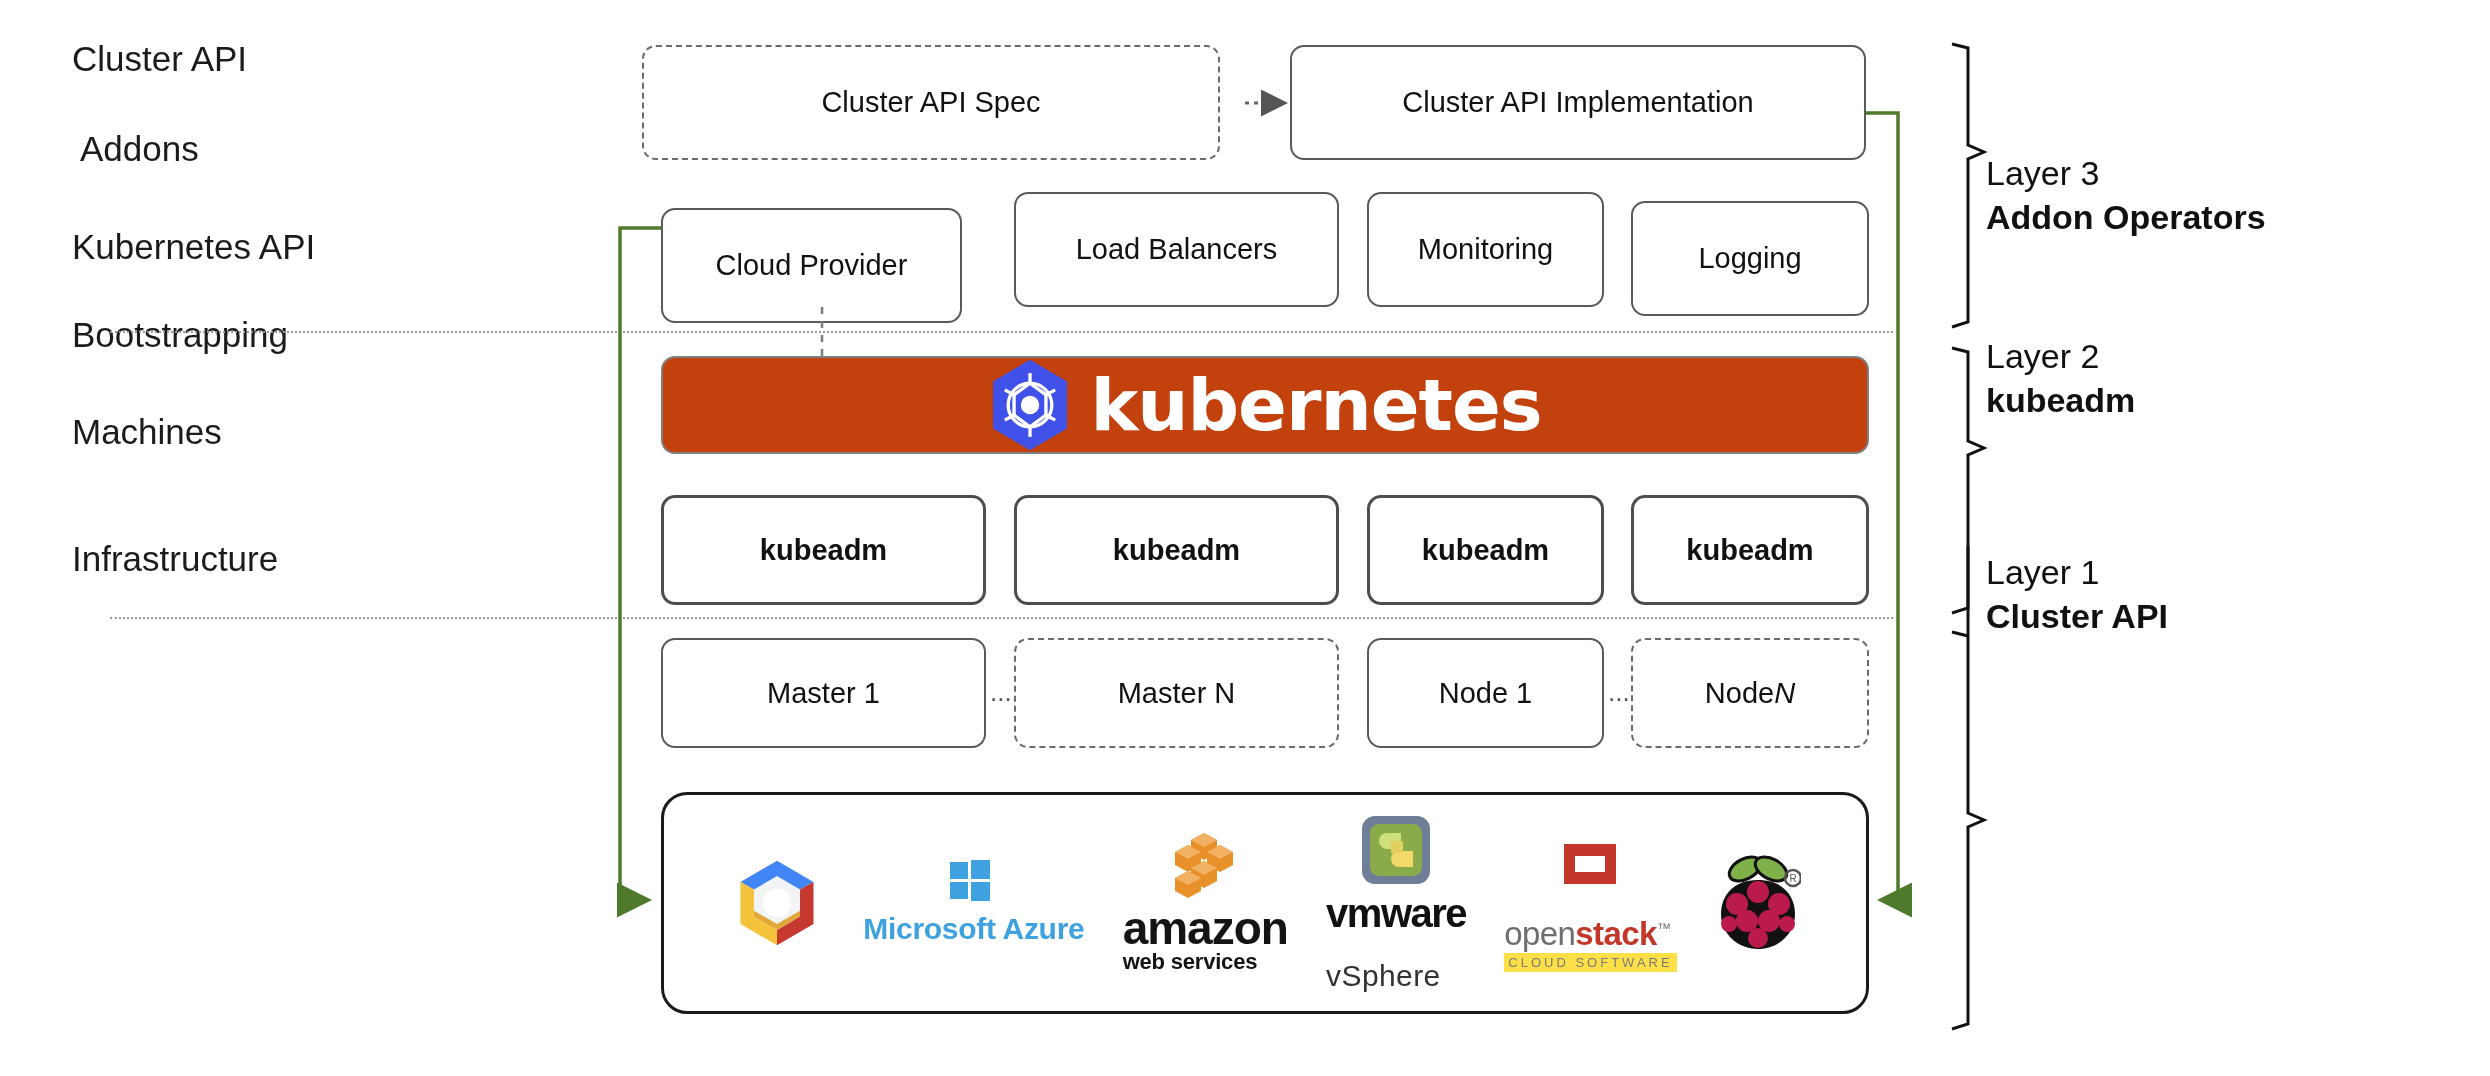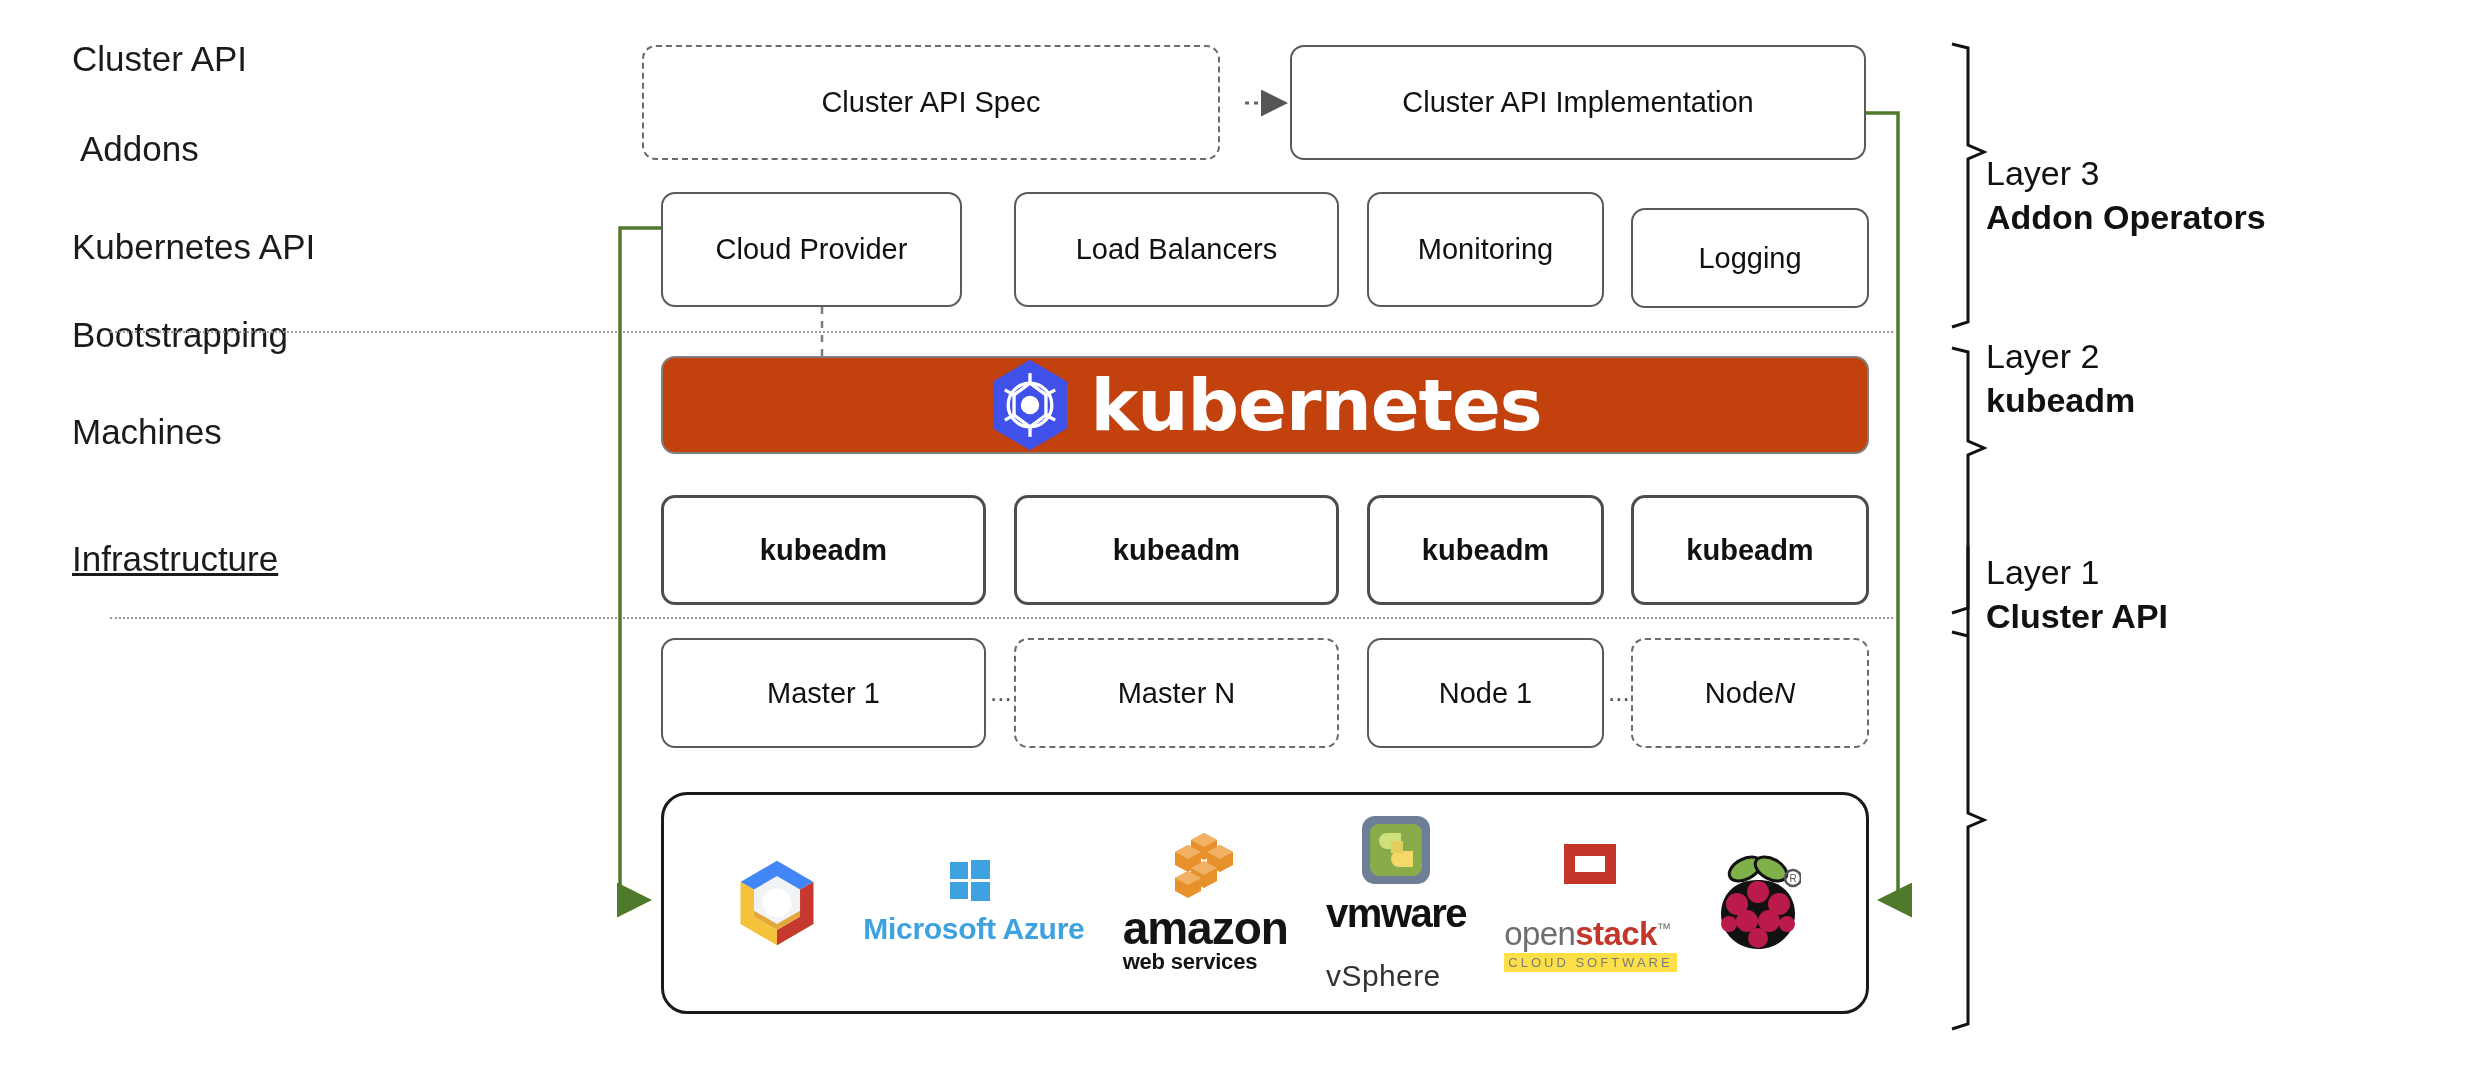--- a/index.html
+++ b/index.html
@@ -59,32 +59,32 @@
 </head>
 <body>
 
 <div id="stage">
 
   <div class="rowlabel" style="left:72px;top:41px;">Cluster API</div>
   <div class="rowlabel" style="left:80px;top:131px;">Addons</div>
   <div class="rowlabel" style="left:72px;top:229px;">Kubernetes API</div>
   <div class="rowlabel" style="left:72px;top:317px;">Bootstrapping</div>
   <div class="rowlabel" style="left:72px;top:414px;">Machines</div>
-  <div class="rowlabel" style="left:72px;top:541px;text-decoration:underline;">Infrastructure</div>
+  <div class="rowlabel" style="left:72px;top:541px;">Infrastructure</div>
 
   <div class="sep" style="left:110px;top:331px;width:1783px;"></div>
   <div class="sep" style="left:110px;top:617px;width:1783px;"></div>
 
   <div class="box dashed" style="left:642px;top:45px;width:578px;height:115px;text-align:right;">Cluster API Spec</div>
   <div class="box" style="left:1290px;top:45px;width:576px;height:115px;">Cluster API Implementation</div>
 
-  <div class="box" style="left:661px;top:192px;width:301px;height:115px;">Cloud Provider</div>
+  <div class="box" style="left:661px;top:208px;width:301px;height:115px;">Cloud Provider</div>
   <div class="box" style="left:1014px;top:192px;width:325px;height:115px;">Load Balancers</div>
   <div class="box" style="left:1367px;top:192px;width:237px;height:115px;">Monitoring</div>
-  <div class="box" style="left:1631px;top:208px;width:238px;height:100px;text-align:right;">Logging</div>
+  <div class="box" style="left:1631px;top:201px;width:238px;height:115px;text-align:right;">Logging</div>
 
   <div class="k8sbar" style="left:661px;top:356px;width:1208px;height:98px;">
     <span class="logo">
       <svg width="84" height="94" viewBox="0 0 100 112" aria-hidden="true">
         <polygon points="50,2 94,28 94,84 50,110 6,84 6,28" fill="#3f51e8"></polygon>
         <g fill="none" stroke="#ffffff" stroke-width="4">
           <circle cx="50" cy="56" r="26"></circle>
           <circle cx="50" cy="56" r="11" fill="#ffffff" stroke="none"></circle>
           <line x1="50" y1="18" x2="50" y2="30"></line>
           <line x1="50" y1="82" x2="50" y2="94"></line>

